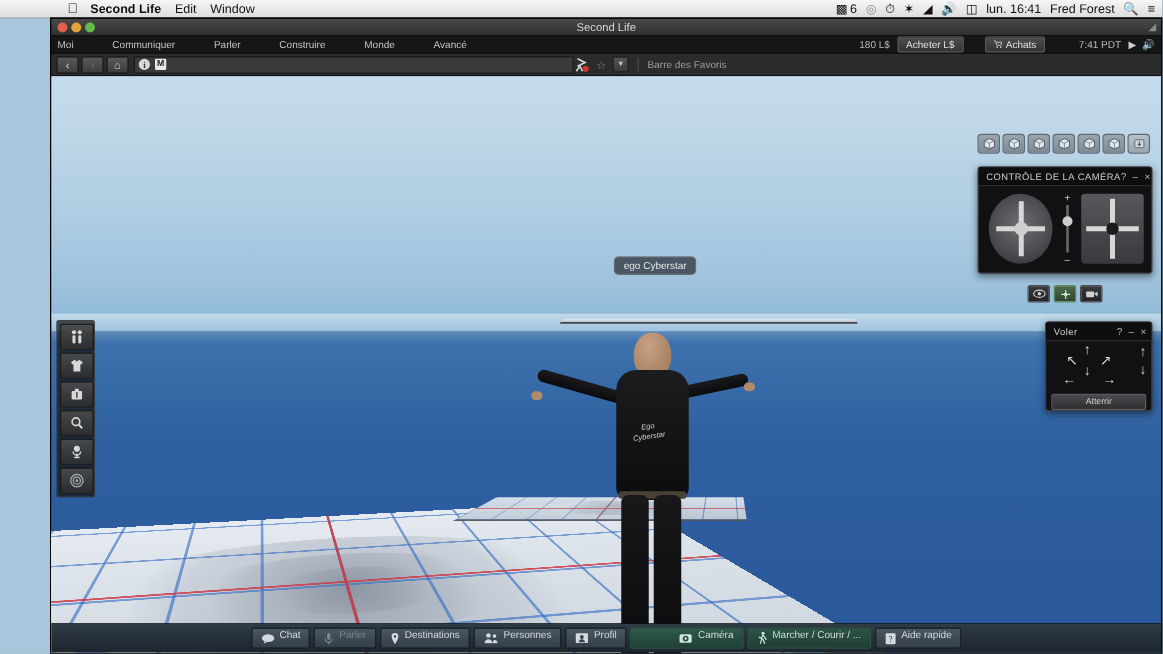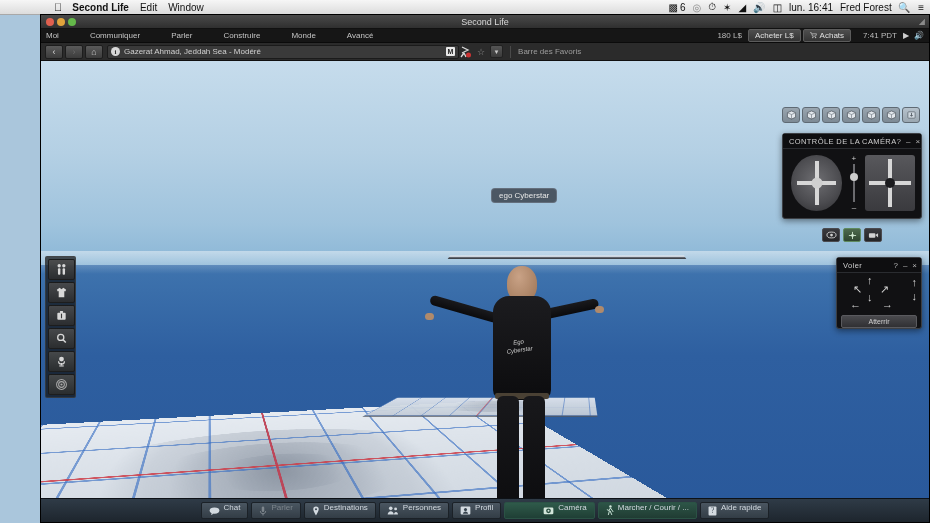--- a/index.html
+++ b/index.html
@@ -65,21 +65,21 @@
     font-size: 8px; color: #c4c4c4;
     padding-left: 5px;
   }
   .sl-menurow .m { margin-right: 31px; white-space: nowrap; }
   .sl-menurow .gap { flex: 1; }
   .sl-balance { font-size: 8px; color: #b9b9b9; margin-right: 6px; }
   .sl-btn {
     font-size: 8px; color: #e0e0e0;
     background: linear-gradient(#4e4e4e, #343434);
     border: 1px solid #5c5c5c; border-radius: 2px;
-    padding: 1px 6px; margin-right: 2px;
+    padding: 1px 6px; margin-right: 17px;
     display: flex; align-items: center; gap: 3px;
     line-height: 9px;
   }
   .sl-time { font-size: 8px; color: #bdbdbd; margin: 0 6px 0 10px; }
   .sl-ctrl { font-size: 8px; color: #cfcfcf; margin-right: 5px; }
 
   
   .sl-navbar {
     height: 18px; background: #2b2b2b;
     border-bottom: 1px solid #101010;
@@ -220,21 +220,21 @@
   .av-leg {
     position: absolute; top: 130px; width: 22px; height: 140px;
     background: linear-gradient(#18181b, #0a0a0c);
     border-radius: 6px 6px 3px 3px;
   }
   .av-leg.l { left: 32px; }
   .av-leg.r { left: 58px; }
   .av-belt { position: absolute; left: 30px; top: 127px; width: 54px; height: 6px; background: #4a4134; border-radius: 2px; }
 
   .nametag {
-    position: absolute; left: 450px; top: 127px;
+    position: absolute; left: 450px; top: 144px;
     background: rgba(55,62,72,.82); border: 1px solid rgba(120,130,145,.55);
     border-radius: 4px; padding: 2px 7px;
     font-size: 8px; color: #e6e6e6; white-space: nowrap;
   }
 
   
   .leftbar {
     position: absolute; left: 4px; top: 195px;
     width: 31px; background: rgba(20,20,20,.72);
     border: 1px solid rgba(70,70,70,.6);
@@ -407,21 +407,20 @@
       <span class="sl-ctrl">▶</span>
       <span class="sl-ctrl">🔊</span>
     </div>
 
     <div class="sl-navbar">
       <span class="nav-b">‹</span>
       <span class="nav-b dim">›</span>
       <span class="nav-b home">⌂</span>
       <span class="addrbar">
         <span class="addr-i">i</span>
-        <span class="addr-txt">Gazerat Ahmad, Jeddah Sea - Modéré</span>
         <span class="addr-m">M</span>
       </span>
       <span class="addr-run" style="display:flex;align-items:center;justify-content:center;">
         <svg width="13" height="12" viewBox="0 0 13 12">
           <path d="M3 1 L9 4 L3 7 M5 7 L7 11 M5 7 L2 11" stroke="#d9d9d9" stroke-width="1.3" fill="none"></path>
           <circle cx="9.5" cy="9" r="2.5" fill="#c33"></circle>
         </svg>
       </span>
       <span class="addr-star" style="margin:0 5px;">☆</span>
       <span class="addr-arrow">▼</span>

